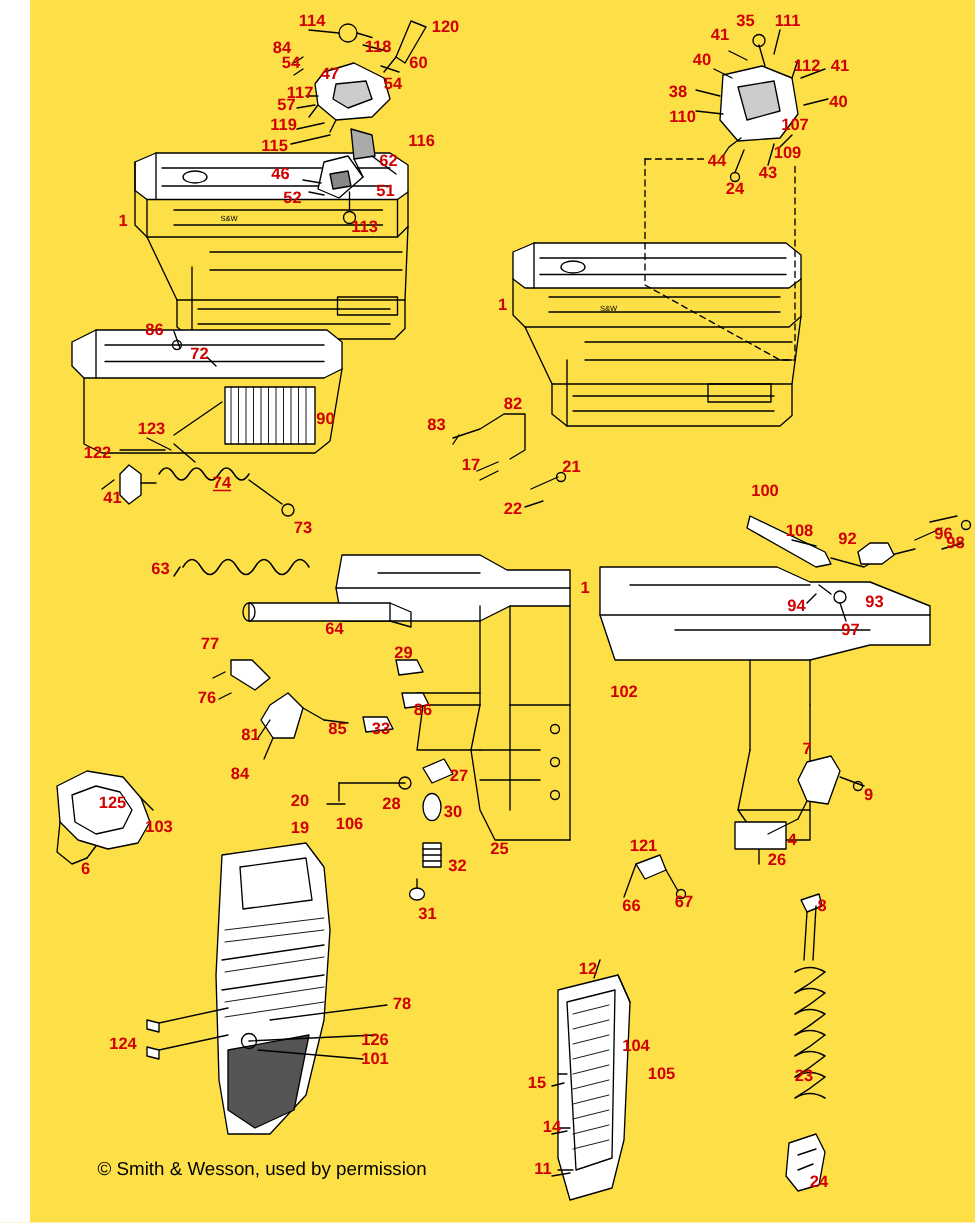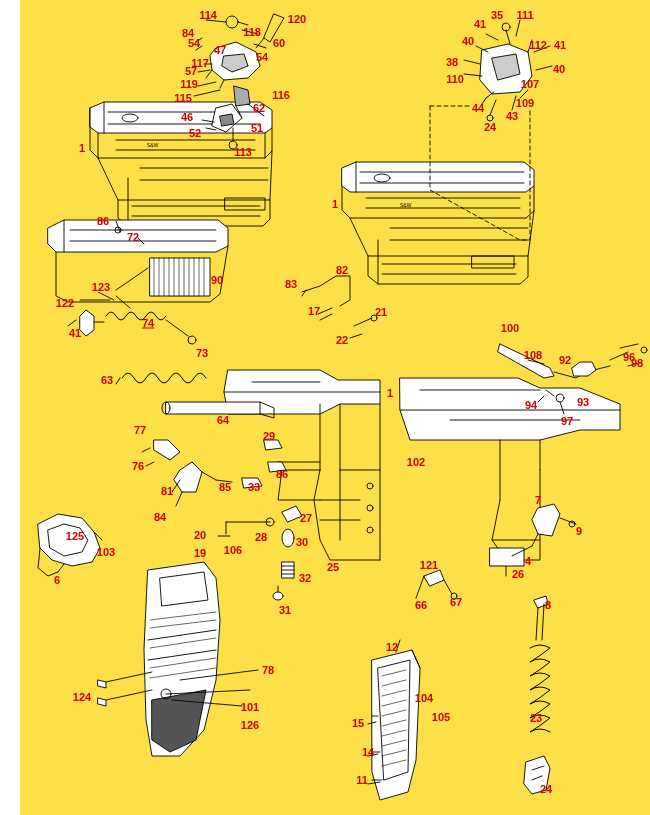--- a/index.html
+++ b/index.html
@@ -430,23 +430,24 @@
   <div class="callout" style="left:508px; top:561px;">4</div>
   <div class="callout" style="left:498px; top:574px;">26</div>
   <div class="callout" style="left:409px; top:565px;">121</div>
   <div class="callout" style="left:401px; top:605px;">66</div>
   <div class="callout" style="left:436px; top:602px;">67</div>
   <div class="callout" style="left:528px; top:605px;">8</div>
   <div class="callout" style="left:516px; top:718px;">23</div>
   <div class="callout" style="left:526px; top:789px;">24</div>
   <div class="callout" style="left:248px; top:670px;">78</div>
   <div class="callout" style="left:62px; top:697px;">124</div>
-  <div class="callout" style="left:230px; top:725px;text-align:right;">126</div>
+  <div class="callout" style="left:230px; top:694px;text-align:right;">126</div>
   <div class="callout" style="left:230px; top:707px;">101</div>
   <div class="callout" style="left:372px; top:647px;">12</div>
   <div class="callout" style="left:404px; top:698px;">104</div>
   <div class="callout" style="left:421px; top:717px;">105</div>
   <div class="callout" style="left:338px; top:723px;">15</div>
   <div class="callout" style="left:348px; top:752px;">14</div>
   <div class="callout" style="left:342px; top:780px;">11</div>
 
+  <div id="copyright">© Smith &amp; Wesson, used by permission</div>
 
 </div>
 
 </body></html>

